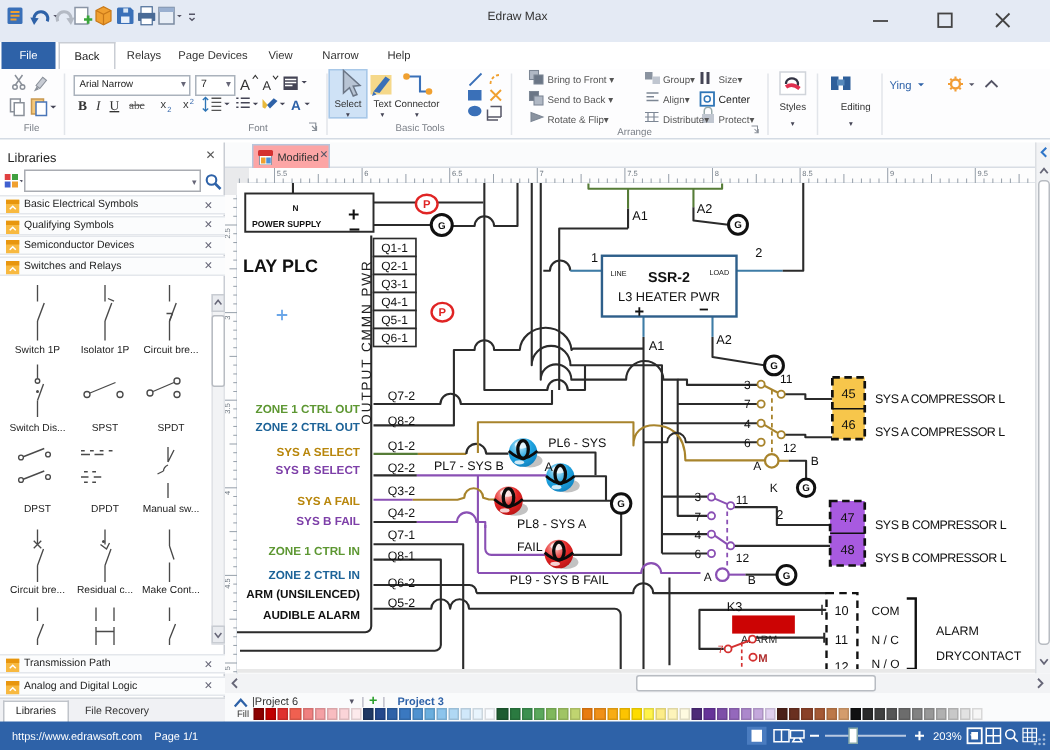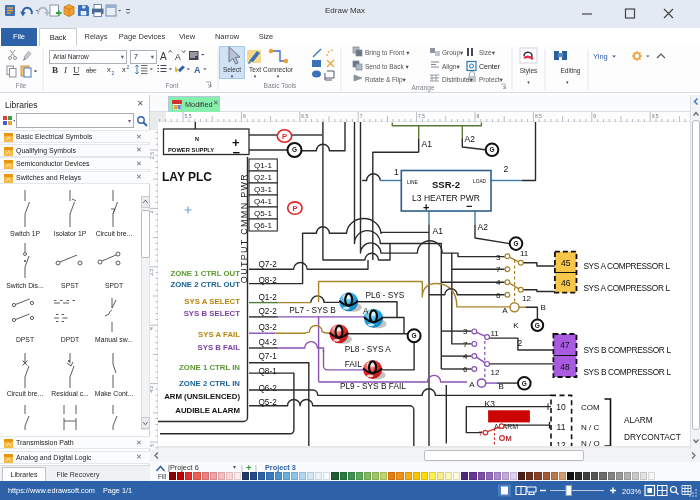--- a/index.html
+++ b/index.html
@@ -42,21 +42,21 @@
  </svg>
 </div>
 
 <div class="abs" style="left:0;top:28px;width:700px;height:18px;background:#fff;">
  <div class="abs" style="left:1px;top:0px;width:36px;height:18px;background:#2e62a8;color:#fff;font-size:7.5px;text-align:center;line-height:18px;">File</div>
  <div class="abs" style="left:39px;top:0px;width:38px;height:18px;background:#fff;border:1px solid #c9cdd4;border-bottom:none;color:#1a1a1a;font-size:7.5px;text-align:center;line-height:17px;">Back</div>
  <div class="abs" style="left:79px;top:0;width:34px;height:18px;color:#333;font-size:7.5px;text-align:center;line-height:18px;">Relays</div>
  <div class="abs" style="left:115px;top:0;width:54px;height:18px;color:#333;font-size:7.5px;text-align:center;line-height:18px;">Page Devices</div>
  <div class="abs" style="left:171px;top:0;width:32px;height:18px;color:#333;font-size:7.5px;text-align:center;line-height:18px;">View</div>
  <div class="abs" style="left:205px;top:0;width:44px;height:18px;color:#333;font-size:7.5px;text-align:center;line-height:18px;">Narrow</div>
- <div class="abs" style="left:251px;top:0;width:30px;height:18px;color:#333;font-size:7.5px;text-align:center;line-height:18px;">Size</div>
+ <div class="abs" style="left:251px;top:0;width:30px;height:18px;color:#333;font-size:7.5px;text-align:center;line-height:18px;">Help</div>
 </div>
 
 <div class="abs" style="left:0;top:46px;width:700px;height:47px;background:#fdfdfe;border-bottom:1px solid #d4dbe4;">
  <svg class="abs" style="left:0;top:0" width="700" height="47">
   <line x1="43" y1="3" x2="43" y2="44" stroke="#e2e5ea"></line>
   <line x1="218" y1="3" x2="218" y2="44" stroke="#e2e5ea"></line>
   <line x1="341" y1="3" x2="341" y2="44" stroke="#e2e5ea"></line>
   <line x1="512" y1="3" x2="512" y2="44" stroke="#e2e5ea"></line>
   <line x1="545" y1="3" x2="545" y2="44" stroke="#e2e5ea"></line>
   <line x1="588" y1="3" x2="588" y2="44" stroke="#e2e5ea"></line>
@@ -197,21 +197,21 @@
 
  <svg class="abs" style="left:545px;top:0" width="43" height="47">
   <path d="M9 5 h5 v9 h-5 z M17 5 h5 v9 h-5 z" fill="#2e5f9a"></path>
   <rect x="13" y="7" width="5" height="4" fill="#5588bb"></rect>
   <text x="15.5" y="27" font-size="6.5" fill="#333">Editing</text>
   <text x="21" y="38" font-size="5" fill="#445">▾</text>
  </svg>
 </div>
 
 <div class="abs" style="left:150px;top:95px;width:540px;height:17px;background:#fafbfc;border-bottom:1px solid #d8dde4;">
- <div class="abs" style="left:18px;top:0.5px;width:52px;height:16.5px;background:#86efac;border:1px solid #b8c6dc;border-bottom:none;">
+ <div class="abs" style="left:18px;top:0.5px;width:52px;height:16.5px;background:#fca5a5;border:1px solid #b8c6dc;border-bottom:none;">
   <svg class="abs" style="left:3px;top:3px" width="11" height="10">
           <rect x="1" y="3" width="8" height="7" fill="#fff" stroke="#8899aa" stroke-width="0.7"></rect>
           <rect x="0" y="0" width="10" height="4" rx="1" fill="#d43030"></rect>
           <rect x="2" y="5" width="3" height="4" fill="#f0a030"></rect>
           <rect x="5.5" y="5" width="3" height="4" fill="#4a90d8"></rect>
         </svg>
   <div class="abs" style="left:16px;top:3px;font-size:7.3px;color:#333;">Modified</div>
   <div class="abs" style="left:44px;top:2.5px;font-size:7px;color:#556;">✕</div>
  </div>
 </div>

